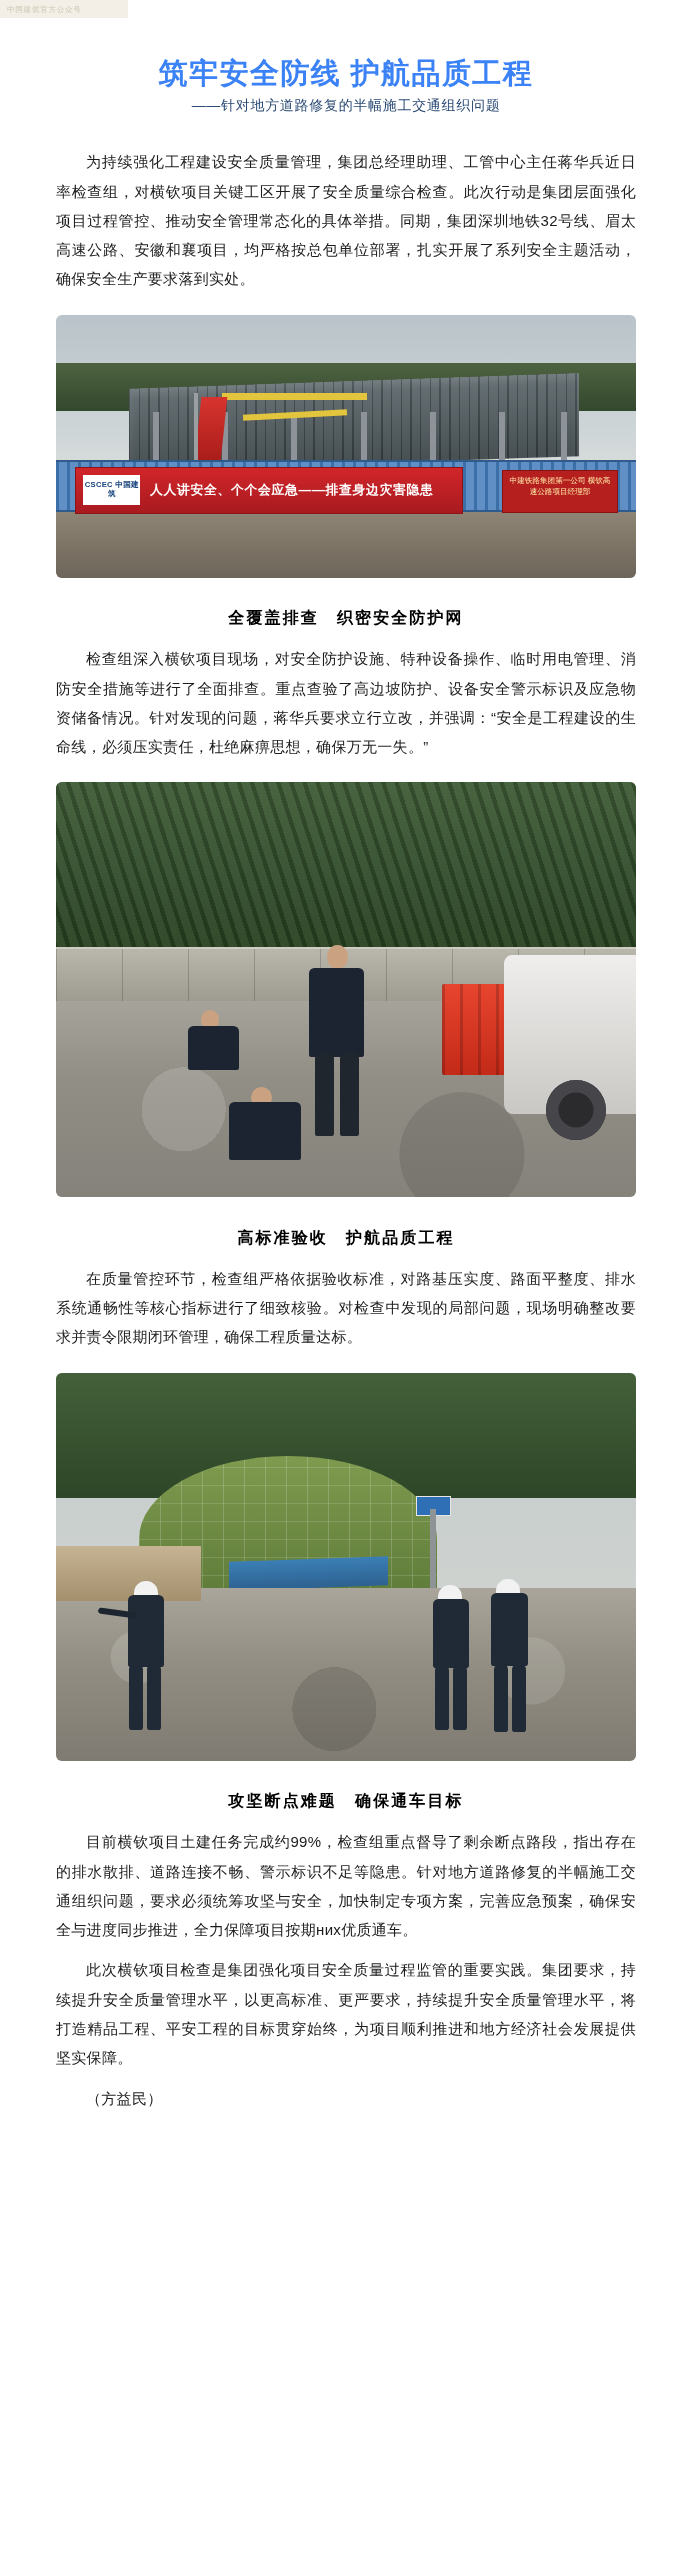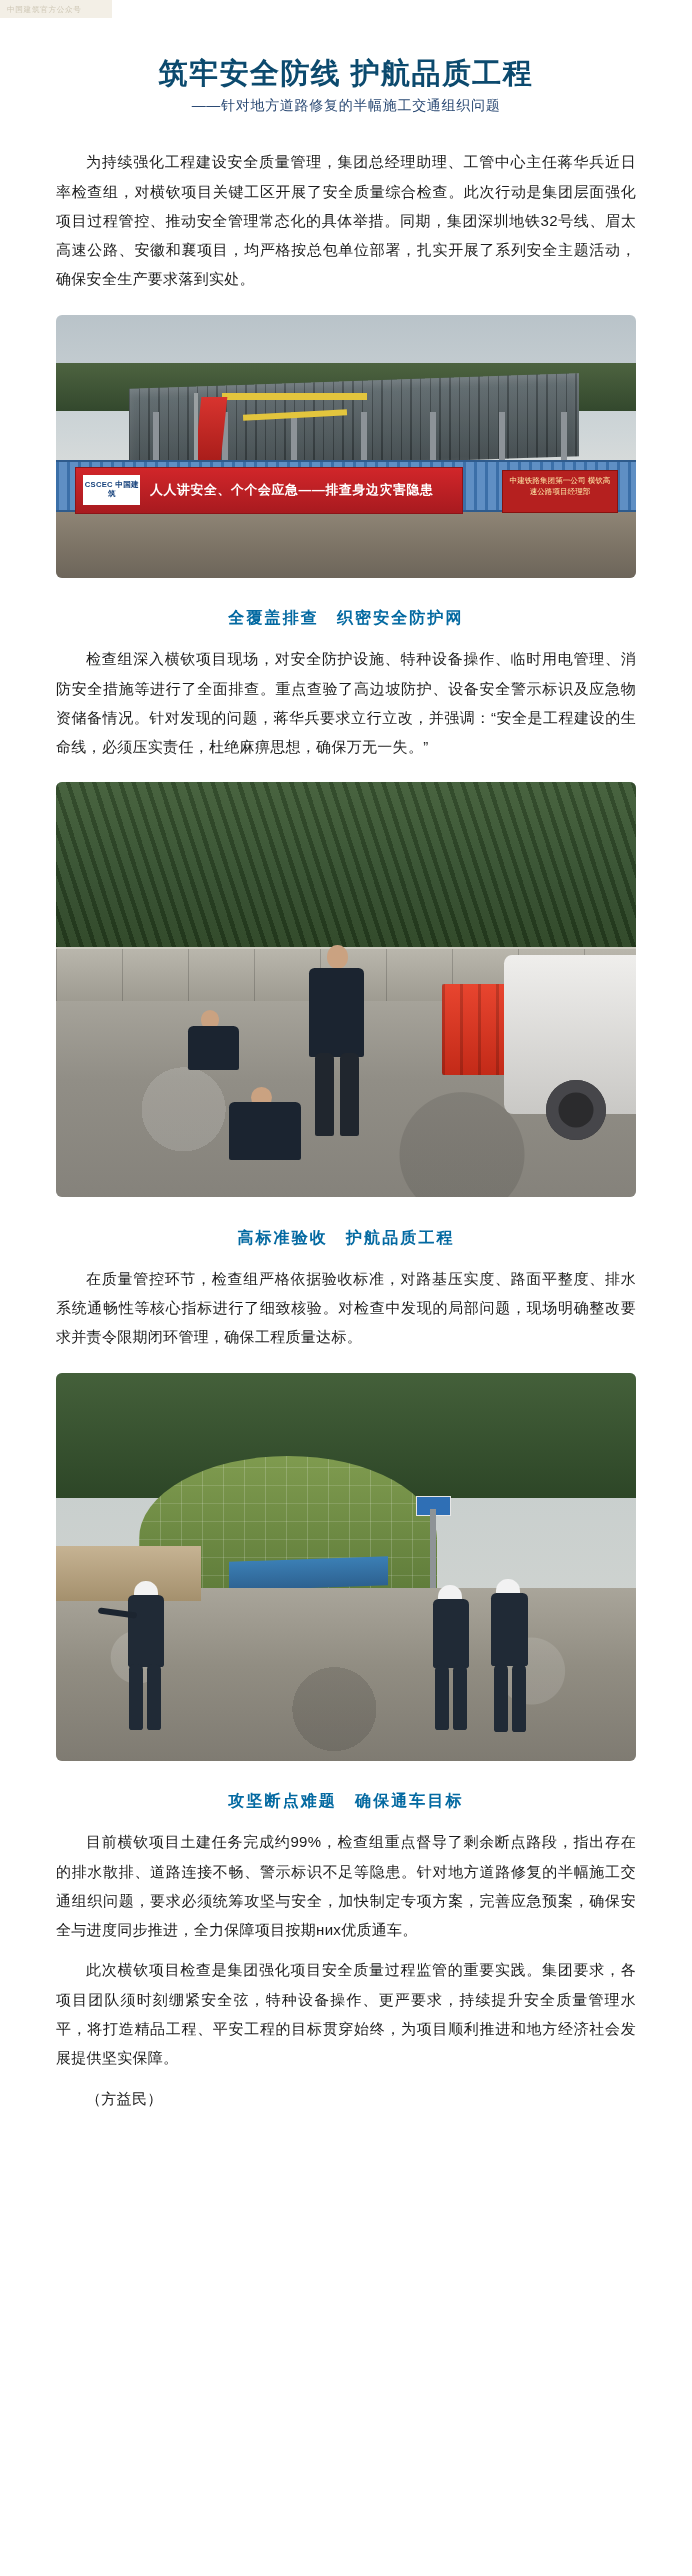--- a/index.html
+++ b/index.html
@@ -18,42 +18,42 @@
     background: #ffffff;
     box-sizing: border-box;
     padding: 0 0 42px 0;
     overflow: hidden;
   }
   
   .topbar {
     position: absolute;
     top: 0;
     left: 0;
-    width: 112px;
+    width: 128px;
     height: 18px;
     background: #f3efe6;
   }
   .topbar-text {
     font-size: 7.6px;
     color: #cfc8b6;
     padding: 4.8px 0 0 7px;
     letter-spacing: 0.7px;
   }
   .content {
     position: relative;
     width: 580px;
     margin: 0 auto;
     padding-top: 54px;
   }
   h1.title {
     text-align: center;
     font-size: 29px;
     line-height: 1.35;
     font-weight: bold;
-    color: #0c4a6e;
+    color: #3b82f6;
     margin: 0 0 4.2px 0;
     letter-spacing: 1.4px;
   }
   .subtitle {
     text-align: center;
     font-size: 14px;
     color: #2b4a74;
     margin: 0 0 32px 0;
     letter-spacing: 0.7px;
   }
@@ -63,21 +63,21 @@
     color: #1c1c1c;
     margin: 0 0 11px 0;
     text-indent: 2em;
     text-align: justify;
     letter-spacing: 0.3px;
   }
   h2.section {
     text-align: center;
     font-size: 16px;
     font-weight: bold;
-    color: #0369a1;
+    color: #000000;
     margin: 30.5px 0 15.2px 0;
     letter-spacing: 2.1px;
   }
   .photo {
     width: 580px;
     margin: 21px 0 23.5px 0;
     position: relative;
     overflow: hidden;
     border-radius: 6px;
   }
@@ -380,19 +380,19 @@
       <div class="body3" style="left:397px; top:292px; width:14px; height:65px;"></div>
 
       <div class="helmet" style="left:440px; top:206px;"></div>
       <div class="body3" style="left:435px; top:220px; width:37px; height:73px;"></div>
       <div class="body3" style="left:438px; top:291px; width:14px; height:68px;"></div>
       <div class="body3" style="left:456px; top:291px; width:14px; height:68px;"></div>
     </div>
 
     <h2 class="section">攻坚断点难题　确保通车目标</h2>
     <p class="para">目前横钦项目土建任务完成约99%，检查组重点督导了剩余断点路段，指出存在的排水散排、道路连接不畅、警示标识不足等隐患。针对地方道路修复的半幅施工交通组织问题，要求必须统筹攻坚与安全，加快制定专项方案，完善应急预案，确保安全与进度同步推进，全力保障项目按期них优质通车。</p>
-    <p class="para">此次横钦项目检查是集团强化项目安全质量过程监管的重要实践。集团要求，各项目团队须时刻绷紧安全弦，特种设备操作、更严要求，持续提升安全质量管理水平，将打造精品工程、平安工程的目标贯穿始终，为项目顺利推进和地方经济社会发展提供坚实保障。</p>
+    <p class="para">此次横钦项目检查是集团强化项目安全质量过程监管的重要实践。集团要求，持续提升安全质量管理水平，以更高标准、更严要求，持续提升安全质量管理水平，将打造精品工程、平安工程的目标贯穿始终，为项目顺利推进和地方经济社会发展提供坚实保障。</p>
 
     <div class="signature">（方益民）</div>
 
   </div>
 </div>
 
 
 </body></html>

